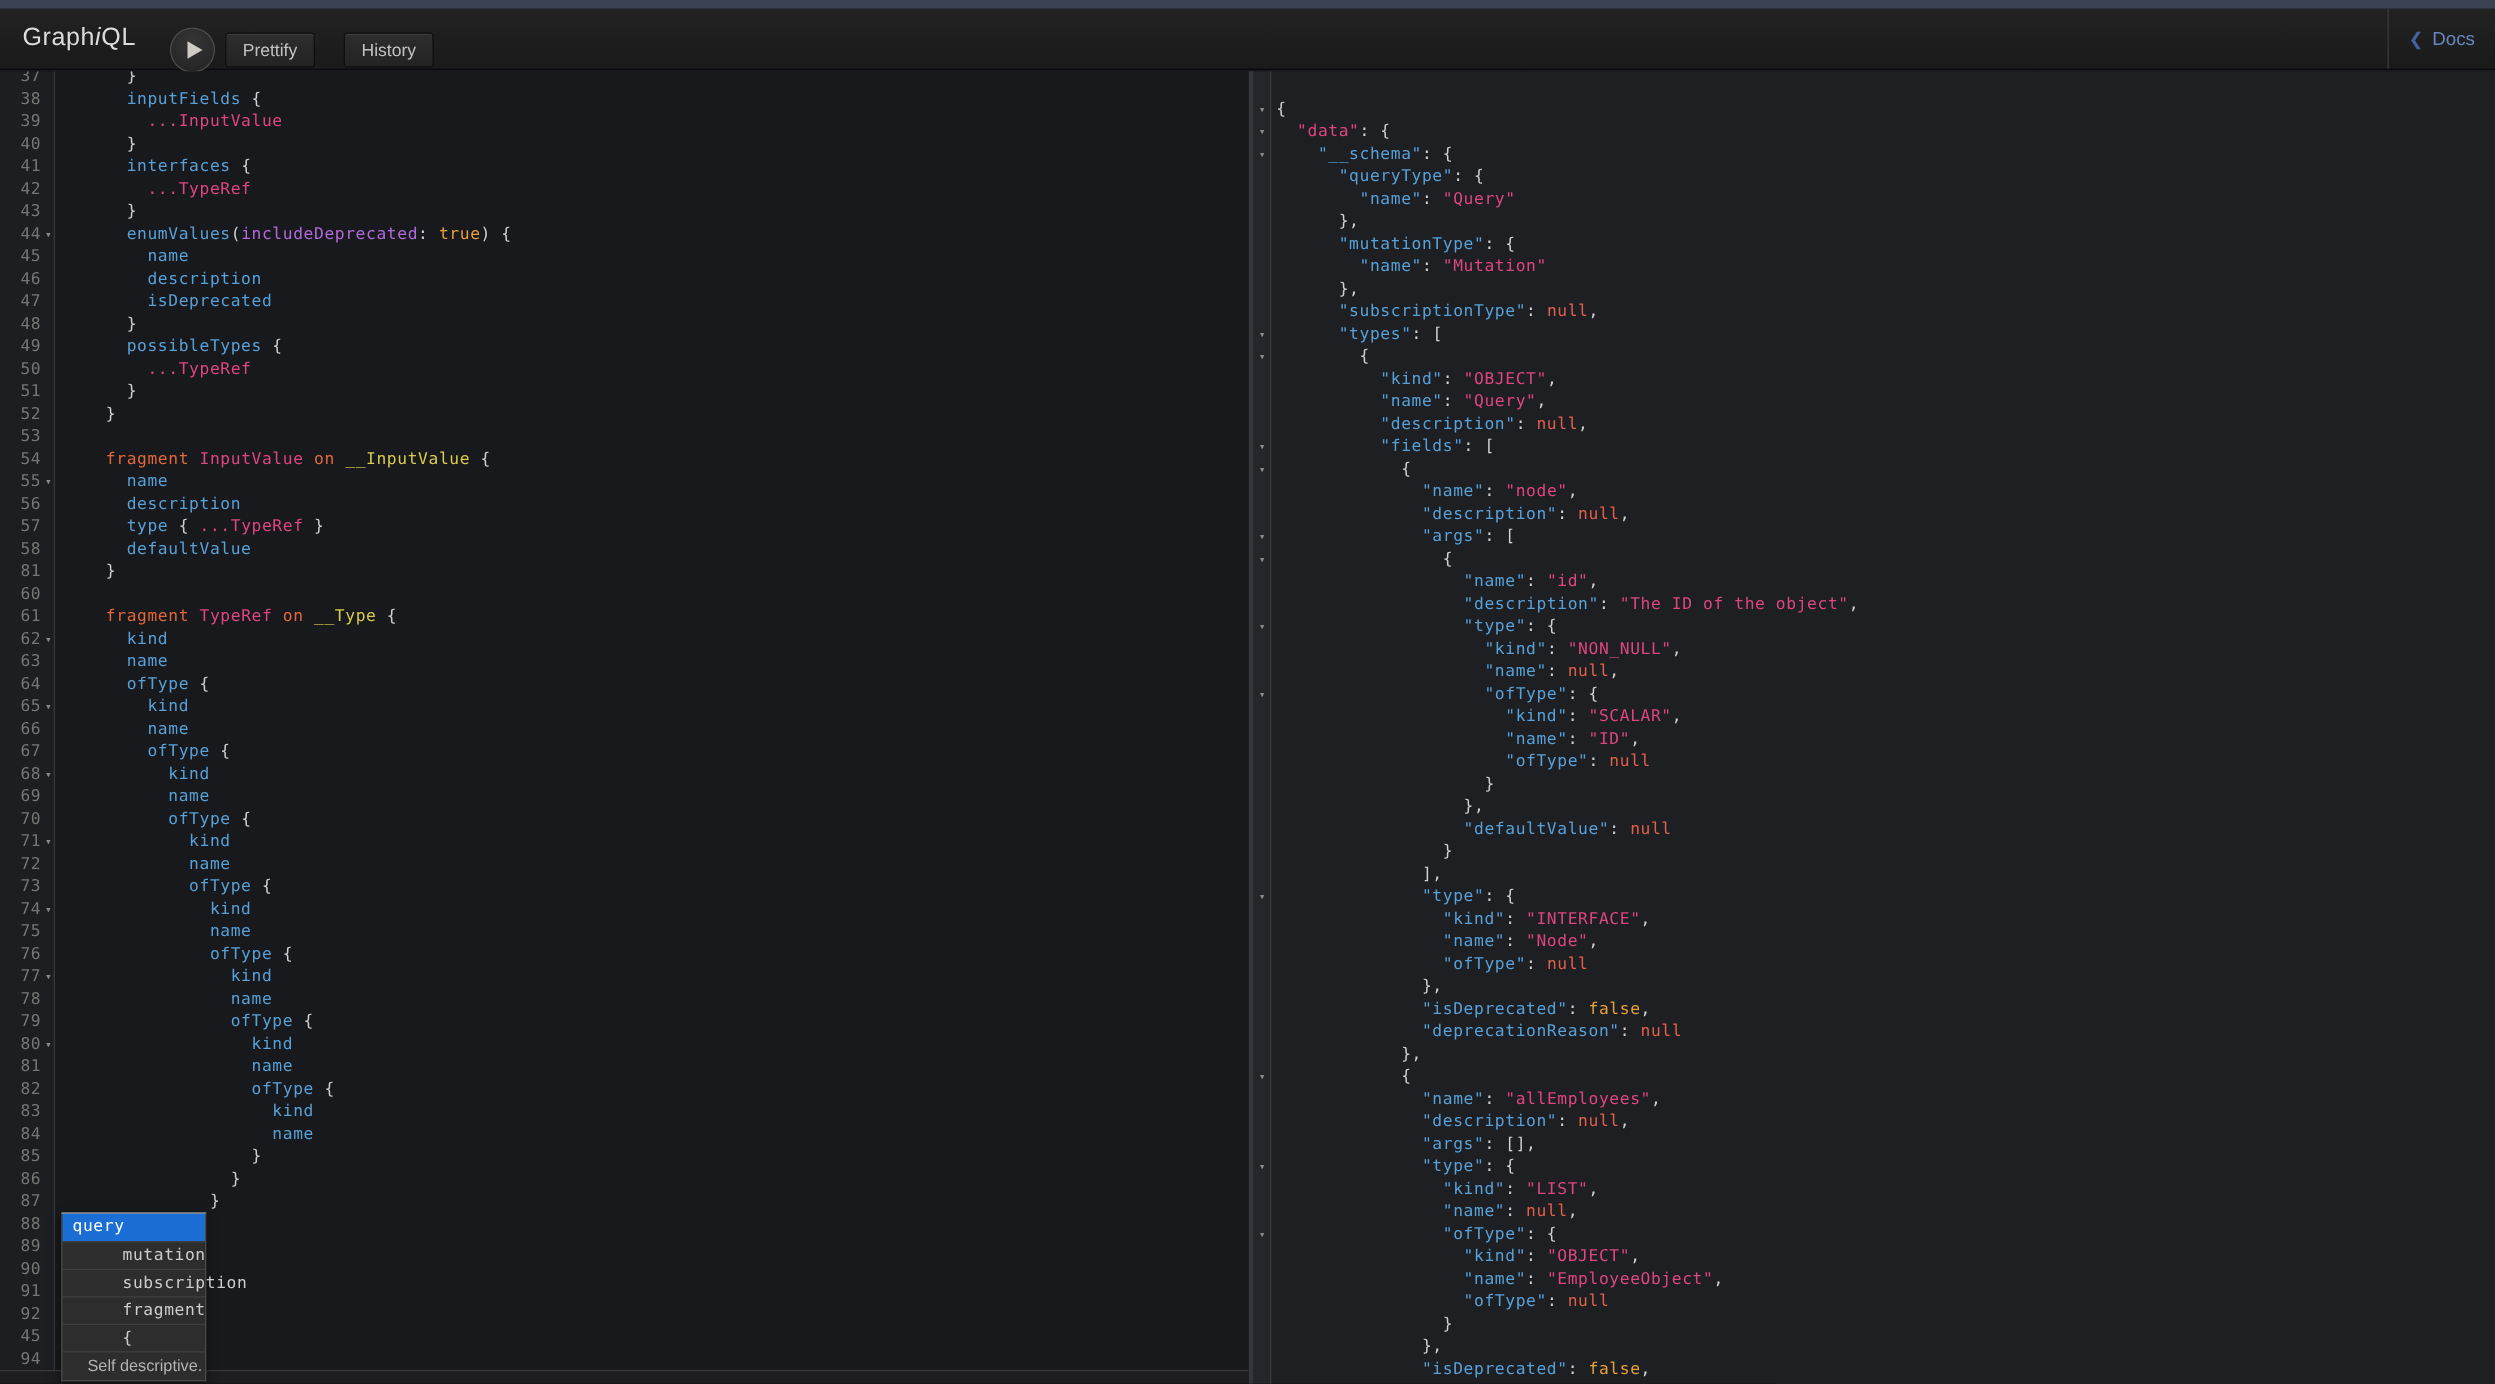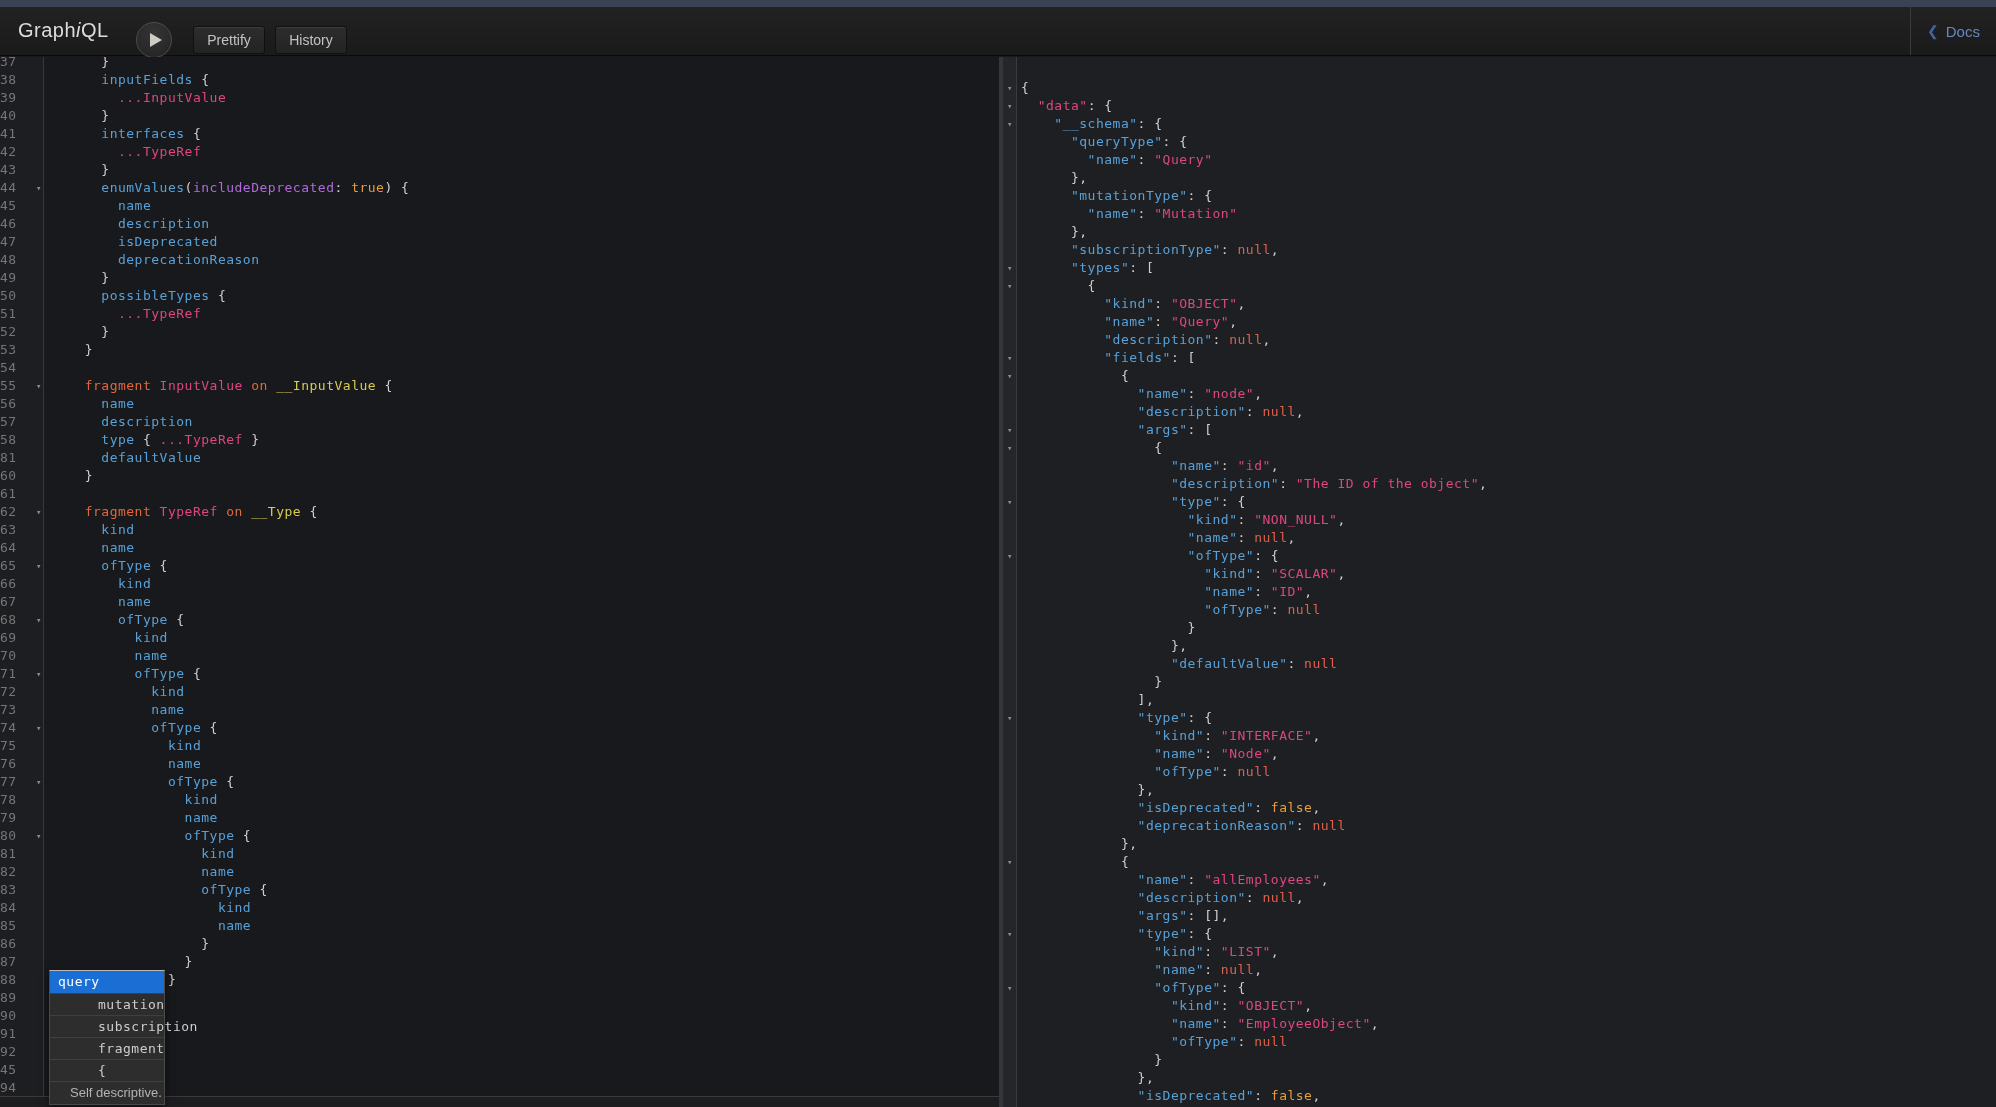--- a/index.html
+++ b/index.html
@@ -23,21 +23,21 @@
   .exec-btn .tri {
     position:absolute; left:13px; top:10px; width:0; height:0;
     border-left:12px solid #cfccc6; border-top:7px solid transparent; border-bottom:7px solid transparent;
   }
   .tb-btn {
     position:absolute; top:19px; height:28px; border-radius:3px;
     background:linear-gradient(180deg,#2d2d2d,#232323);
     border:1px solid #101010; box-shadow:inset 0 1px 0 #3c3c3c;
     color:#c2c2c2; font-size:14px; text-align:center; line-height:26px; cursor:pointer;
   }
-  #prettify-btn { left:193px; width:72px; }
+  #prettify-btn { left:180px; width:72px; }
   #history-btn  { left:275px; width:72px; }
   .docs-box {
     position:absolute; right:0; top:0; height:48px; left:1910px;
     border-left:1px solid #3a3a3a; display:flex; align-items:center; justify-content:center;
     gap:7px; cursor:pointer;
   }
   .docs-chevron { color:#44639f; font-size:14px; }
   .docs-label { color:#6787c0; font-size:15px; }
 
   
@@ -53,21 +53,21 @@
   .g { color:#e6a03c; }
   .r { color:#e0604a; }
 
   
   .query-pane { position:absolute; left:0; top:57px; width:999px; bottom:0; background:#18191c; overflow:hidden; }
   .q-gutter {
     position:absolute; left:0; top:0; bottom:11px; width:44px;
     background:#1d1e21; border-right:1px solid #36373b; overflow:hidden;
   }
   .q-gutter-inner { margin-top:-4px; }
-  .ln { display:inline-block; width:33px; text-align:left; color:#767676; }
+  .ln { display:inline-block; width:33px; text-align:right; color:#767676; }
   .fold-arrow {
     position:absolute; left:34px; top:0; width:10px; text-align:center;
     color:#8a8a8a; font-size:9px; cursor:pointer;
   }
   .q-code { position:absolute; left:45px; top:0; right:0; bottom:11px; overflow:hidden; padding-left:23px; }
   .q-code-inner { margin-top:-4px; }
   .variables-bar {
     position:absolute; left:0; bottom:0; width:999px; height:11px;
     background:#1d1d1f; border-top:1px solid #3a3a3a;
   }
@@ -191,21 +191,20 @@
         <div class="crow"><span class="b">    inputFields</span><span class="p"> {</span></div>
         <div class="crow"><span class="m">      ...InputValue</span></div>
         <div class="crow"><span class="p">    }</span></div>
         <div class="crow"><span class="b">    interfaces</span><span class="p"> {</span></div>
         <div class="crow"><span class="m">      ...TypeRef</span></div>
         <div class="crow"><span class="p">    }</span></div>
         <div class="crow"><span class="b">    enumValues</span><span class="p">(</span><span class="v">includeDeprecated</span><span class="p">: </span><span class="g">true</span><span class="p">) {</span></div>
         <div class="crow"><span class="b">      name</span></div>
         <div class="crow"><span class="b">      description</span></div>
         <div class="crow"><span class="b">      isDeprecated</span></div>
-        <div class="crow"><span class="b">      deprecationReason</span></div>
         <div class="crow"><span class="p">    }</span></div>
         <div class="crow"><span class="b">    possibleTypes</span><span class="p"> {</span></div>
         <div class="crow"><span class="m">      ...TypeRef</span></div>
         <div class="crow"><span class="p">    }</span></div>
         <div class="crow"><span class="p">  }</span></div>
         <div class="crow"></div>
         <div class="crow"><span class="o">  fragment </span><span class="m">InputValue</span><span class="o"> on </span><span class="y">__InputValue</span><span class="p"> {</span></div>
         <div class="crow"><span class="b">    name</span></div>
         <div class="crow"><span class="b">    description</span></div>
         <div class="crow"><span class="b">    type</span><span class="p"> { </span><span class="m">...TypeRef</span><span class="p"> }</span></div>

